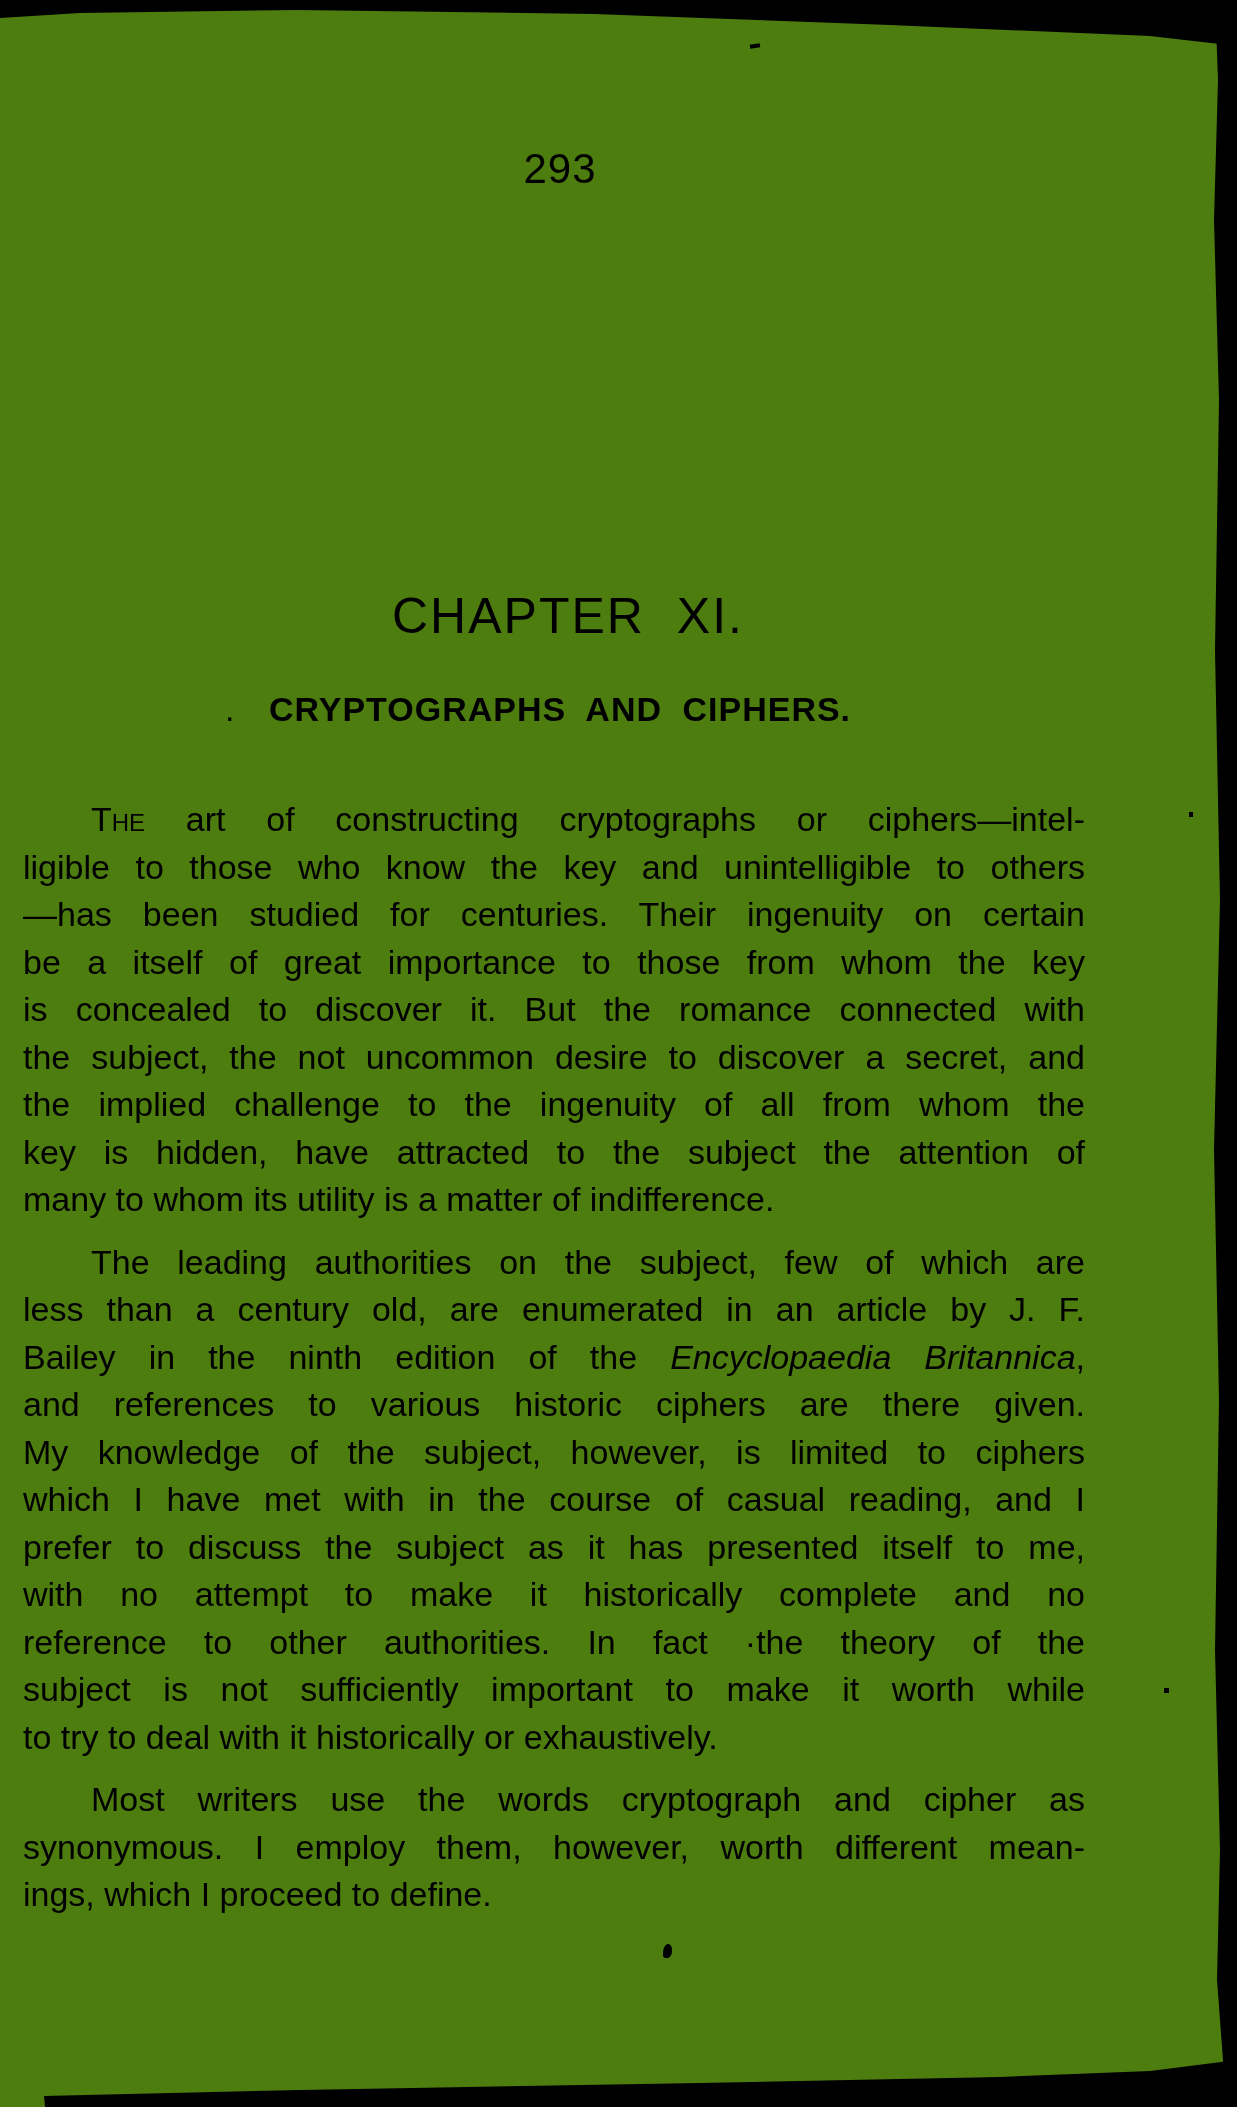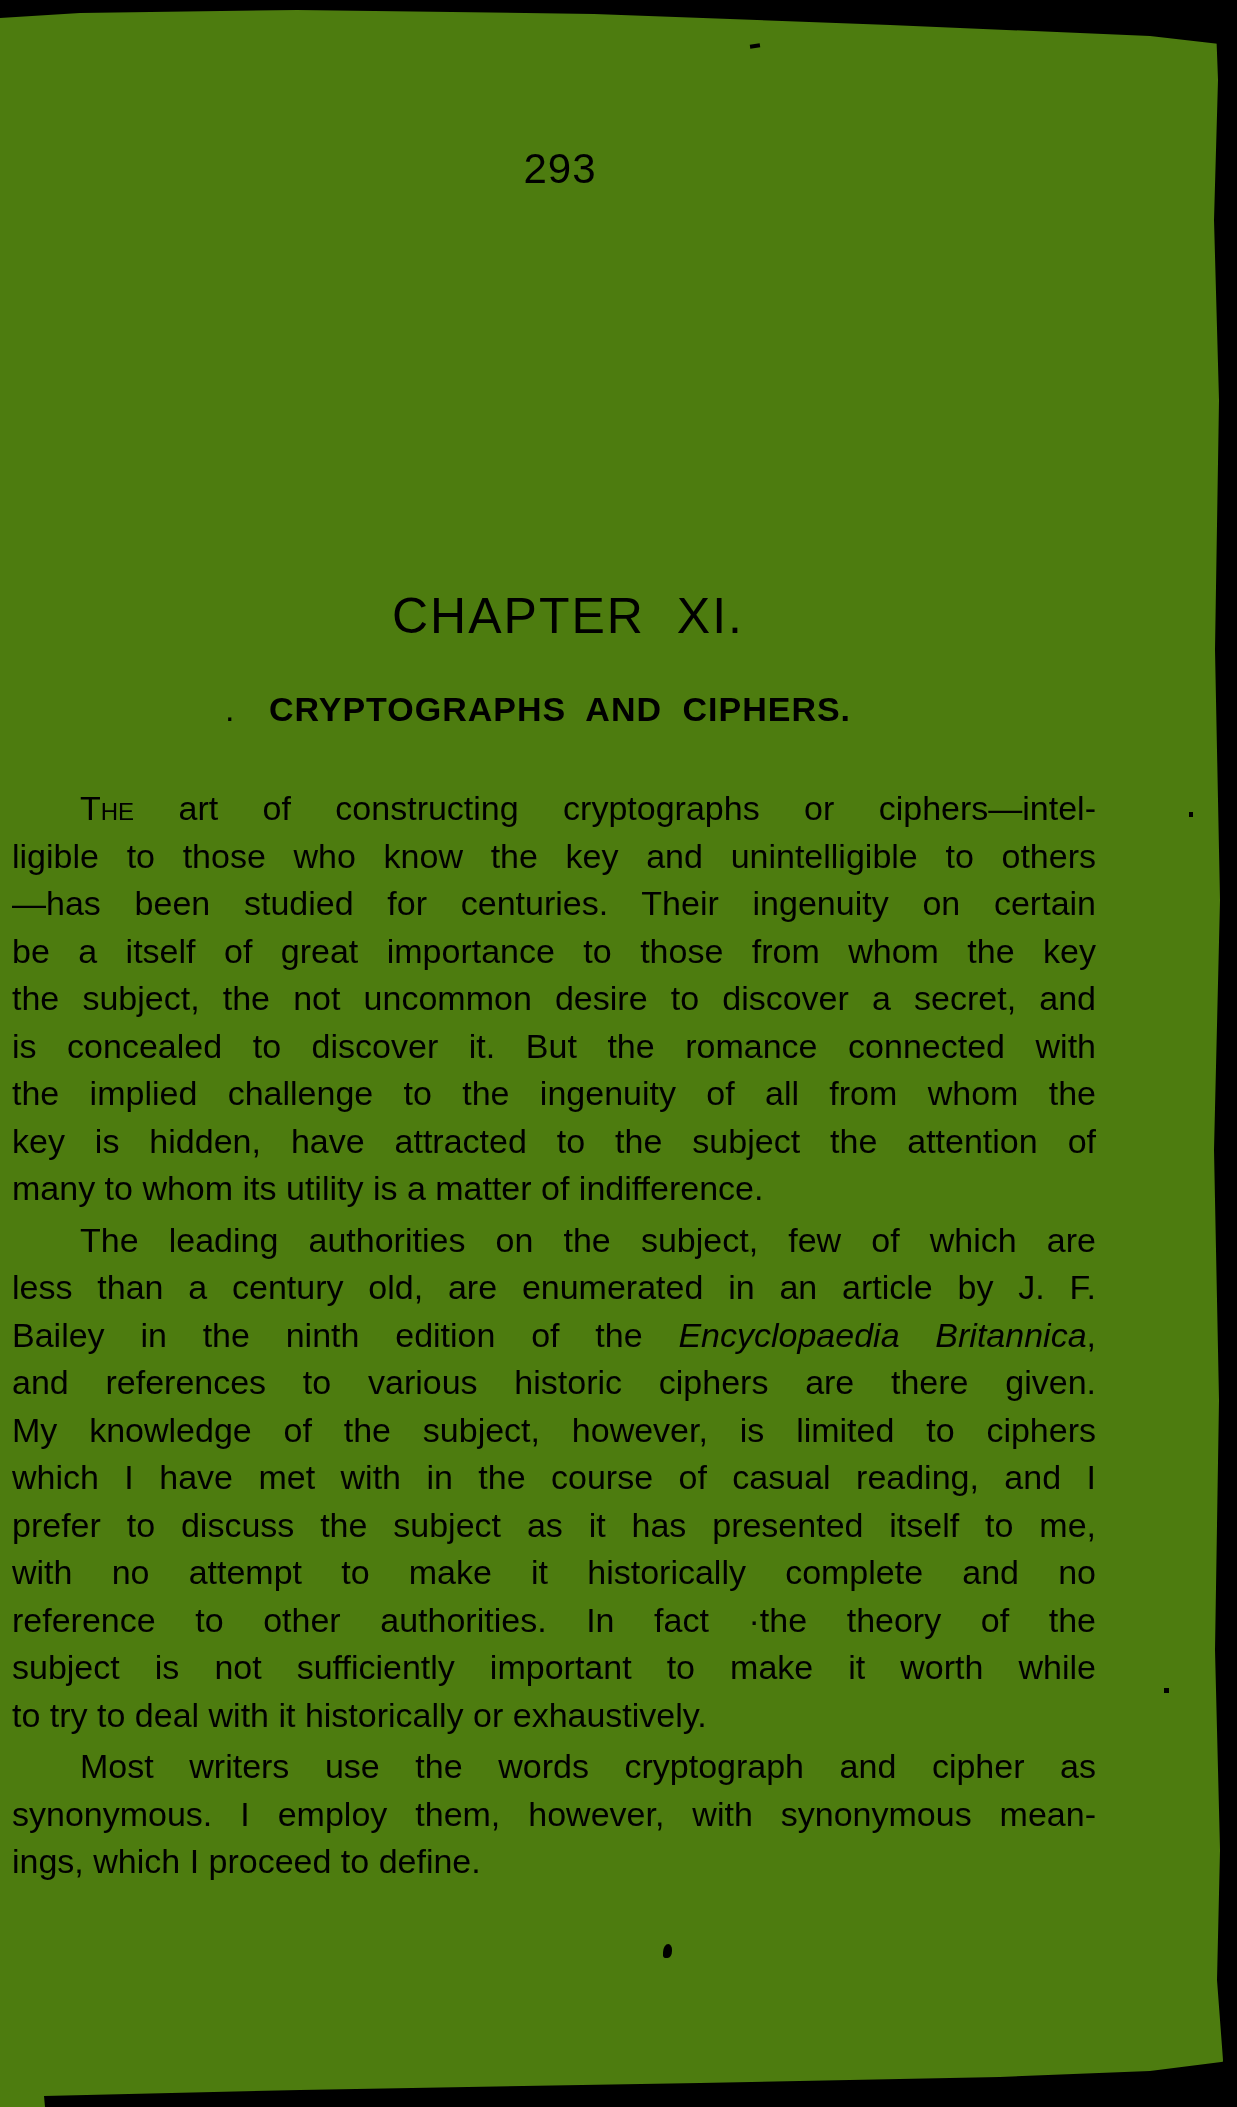--- a/index.html
+++ b/index.html
@@ -57,21 +57,21 @@
   }
   .stray-period {
     position: absolute; left: 225px; top: 690px; font-size: 34px;
   }
 
   
   .body-text {
     position: absolute; left: 8px; top: 781px; width: 1092px;
     font-size: 34px; line-height: 47.5px;
   }
-  .para { margin: 4px; }
+  .para { margin: 15px; }
   .line {
     text-align: justify;
     text-align-last: justify;
     text-justify: inter-word;
   }
   .line.first { text-indent: 68px; }
   .line.last  { text-align-last: left; }
   .seg-smallcaps { font-variant: small-caps; }
   .seg-italic    { font-style: italic; }
 </style>
@@ -94,39 +94,39 @@
 
   <span class="stray-period">.</span>
   <div class="section-heading">CRYPTOGRAPHS AND CIPHERS.</div>
 
   <div class="body-text">
       <div class="para">
         <div class="line first"><span class="seg-smallcaps">The</span><span> art of constructing cryptographs or ciphers—intel-</span></div>
         <div class="line"><span>ligible to those who know the key and unintelligible to others</span></div>
         <div class="line"><span>—has been studied for centuries. Their ingenuity on certain</span></div>
         <div class="line"><span>be a itself of great importance to those from whom the key</span></div>
+        <div class="line"><span>is concealed to discover it. But the romance connected with</span></div>
         <div class="line"><span>the subject, the not uncommon desire to discover a secret, and</span></div>
-        <div class="line"><span>is concealed to discover it. But the romance connected with</span></div>
         <div class="line"><span>the implied challenge to the ingenuity of all from whom the</span></div>
         <div class="line"><span>key is hidden, have attracted to the subject the attention of</span></div>
         <div class="line last"><span>many to whom its utility is a matter of indifference.</span></div>
       </div>
       <div class="para">
         <div class="line first"><span>The leading authorities on the subject, few of which are</span></div>
         <div class="line"><span>less than a century old, are enumerated in an article by J. F.</span></div>
         <div class="line"><span>Bailey in the ninth edition of the </span><span class="seg-italic">Encyclopaedia Britannica</span><span>,</span></div>
         <div class="line"><span>and references to various historic ciphers are there given.</span></div>
         <div class="line"><span>My knowledge of the subject, however, is limited to ciphers</span></div>
         <div class="line"><span>which I have met with in the course of casual reading, and I</span></div>
         <div class="line"><span>prefer to discuss the subject as it has presented itself to me,</span></div>
         <div class="line"><span>with no attempt to make it historically complete and no</span></div>
         <div class="line"><span>reference to other authorities. In fact ·the theory of the</span></div>
         <div class="line"><span>subject is not sufficiently important to make it worth while</span></div>
         <div class="line last"><span>to try to deal with it historically or exhaustively.</span></div>
       </div>
       <div class="para">
         <div class="line first"><span>Most writers use the words cryptograph and cipher as</span></div>
-        <div class="line"><span>synonymous. I employ them, however, with synonymous mean-</span></div>
+        <div class="line"><span>synonymous. I employ them, however, worth different mean-</span></div>
         <div class="line last"><span>ings, which I proceed to define.</span></div>
       </div>
     </div>
 
 </div>
 
 </body></html>

